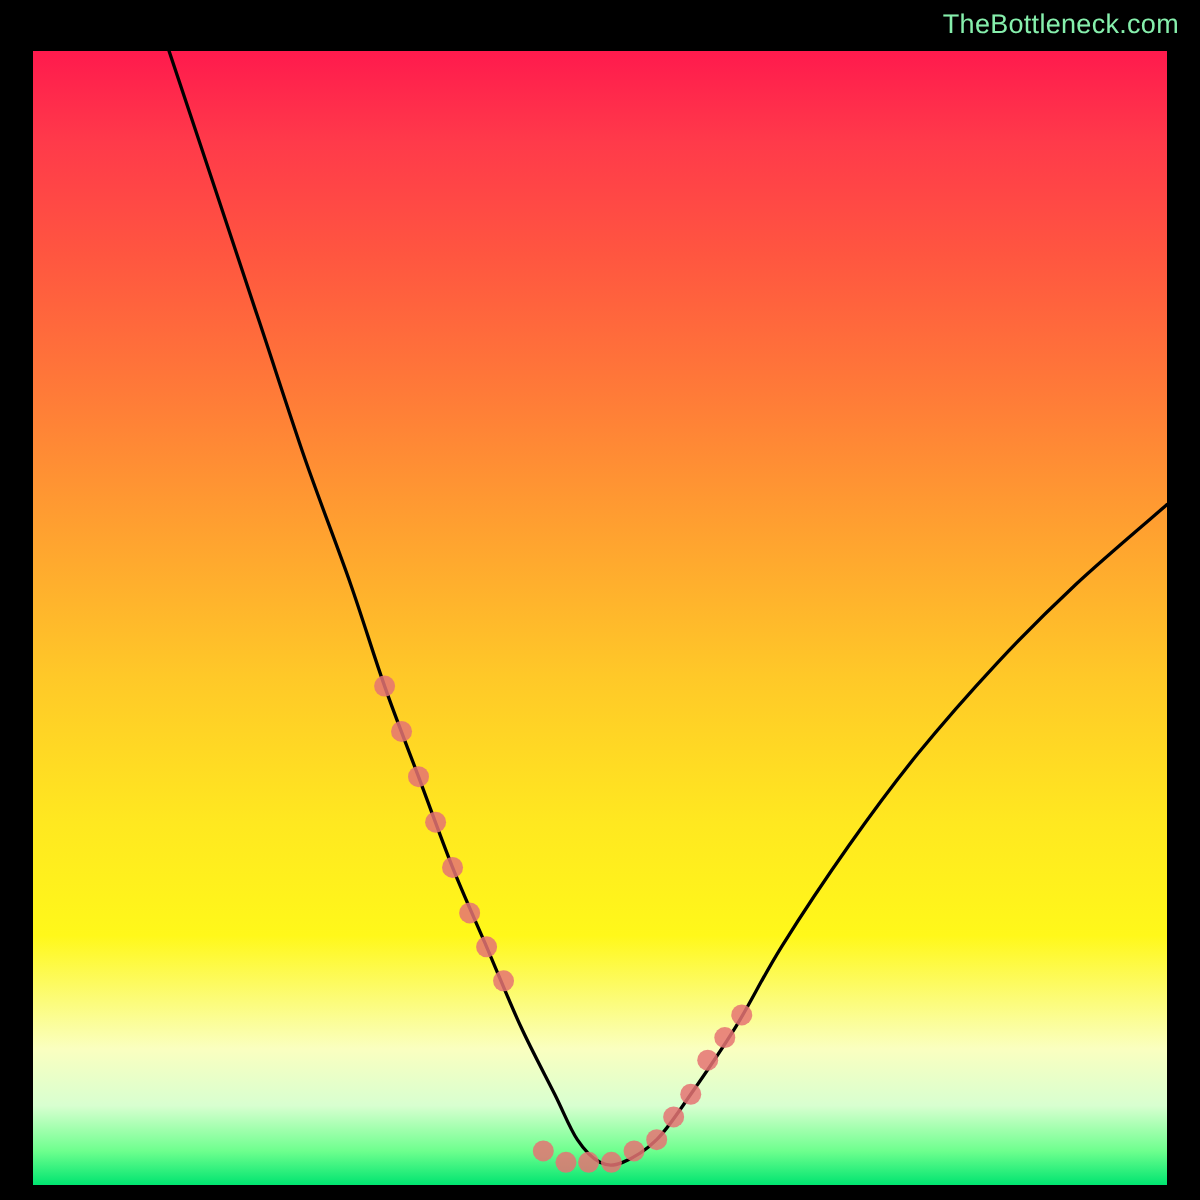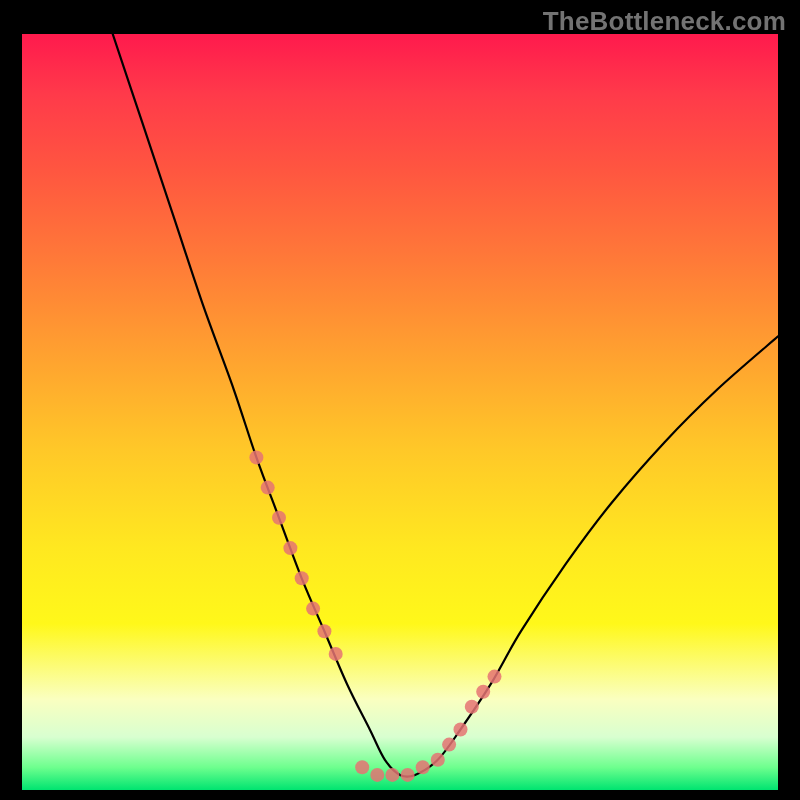--- a/index.html
+++ b/index.html
@@ -36,23 +36,23 @@
       #faffc0 88%,
       #d8ffd0 93%,
       #6eff8e 97%,
       #00e470 100%);
   }
   .attribution {
     position: absolute;
     top: 6px;
     right: 14px;
     font-family: Arial, Helvetica, sans-serif;
-    font-size: 26px;
-    font-weight: 700;
-    color: #737373;
+    font-size: 18px;
+    font-weight: 400;
+    color: #86efac;
     letter-spacing: 0.2px;
   }
   svg.curve {
     position: absolute;
     left: 2px;
     top: 2px;
     width: 756px;
     height: 756px;
     pointer-events: none;
   }

